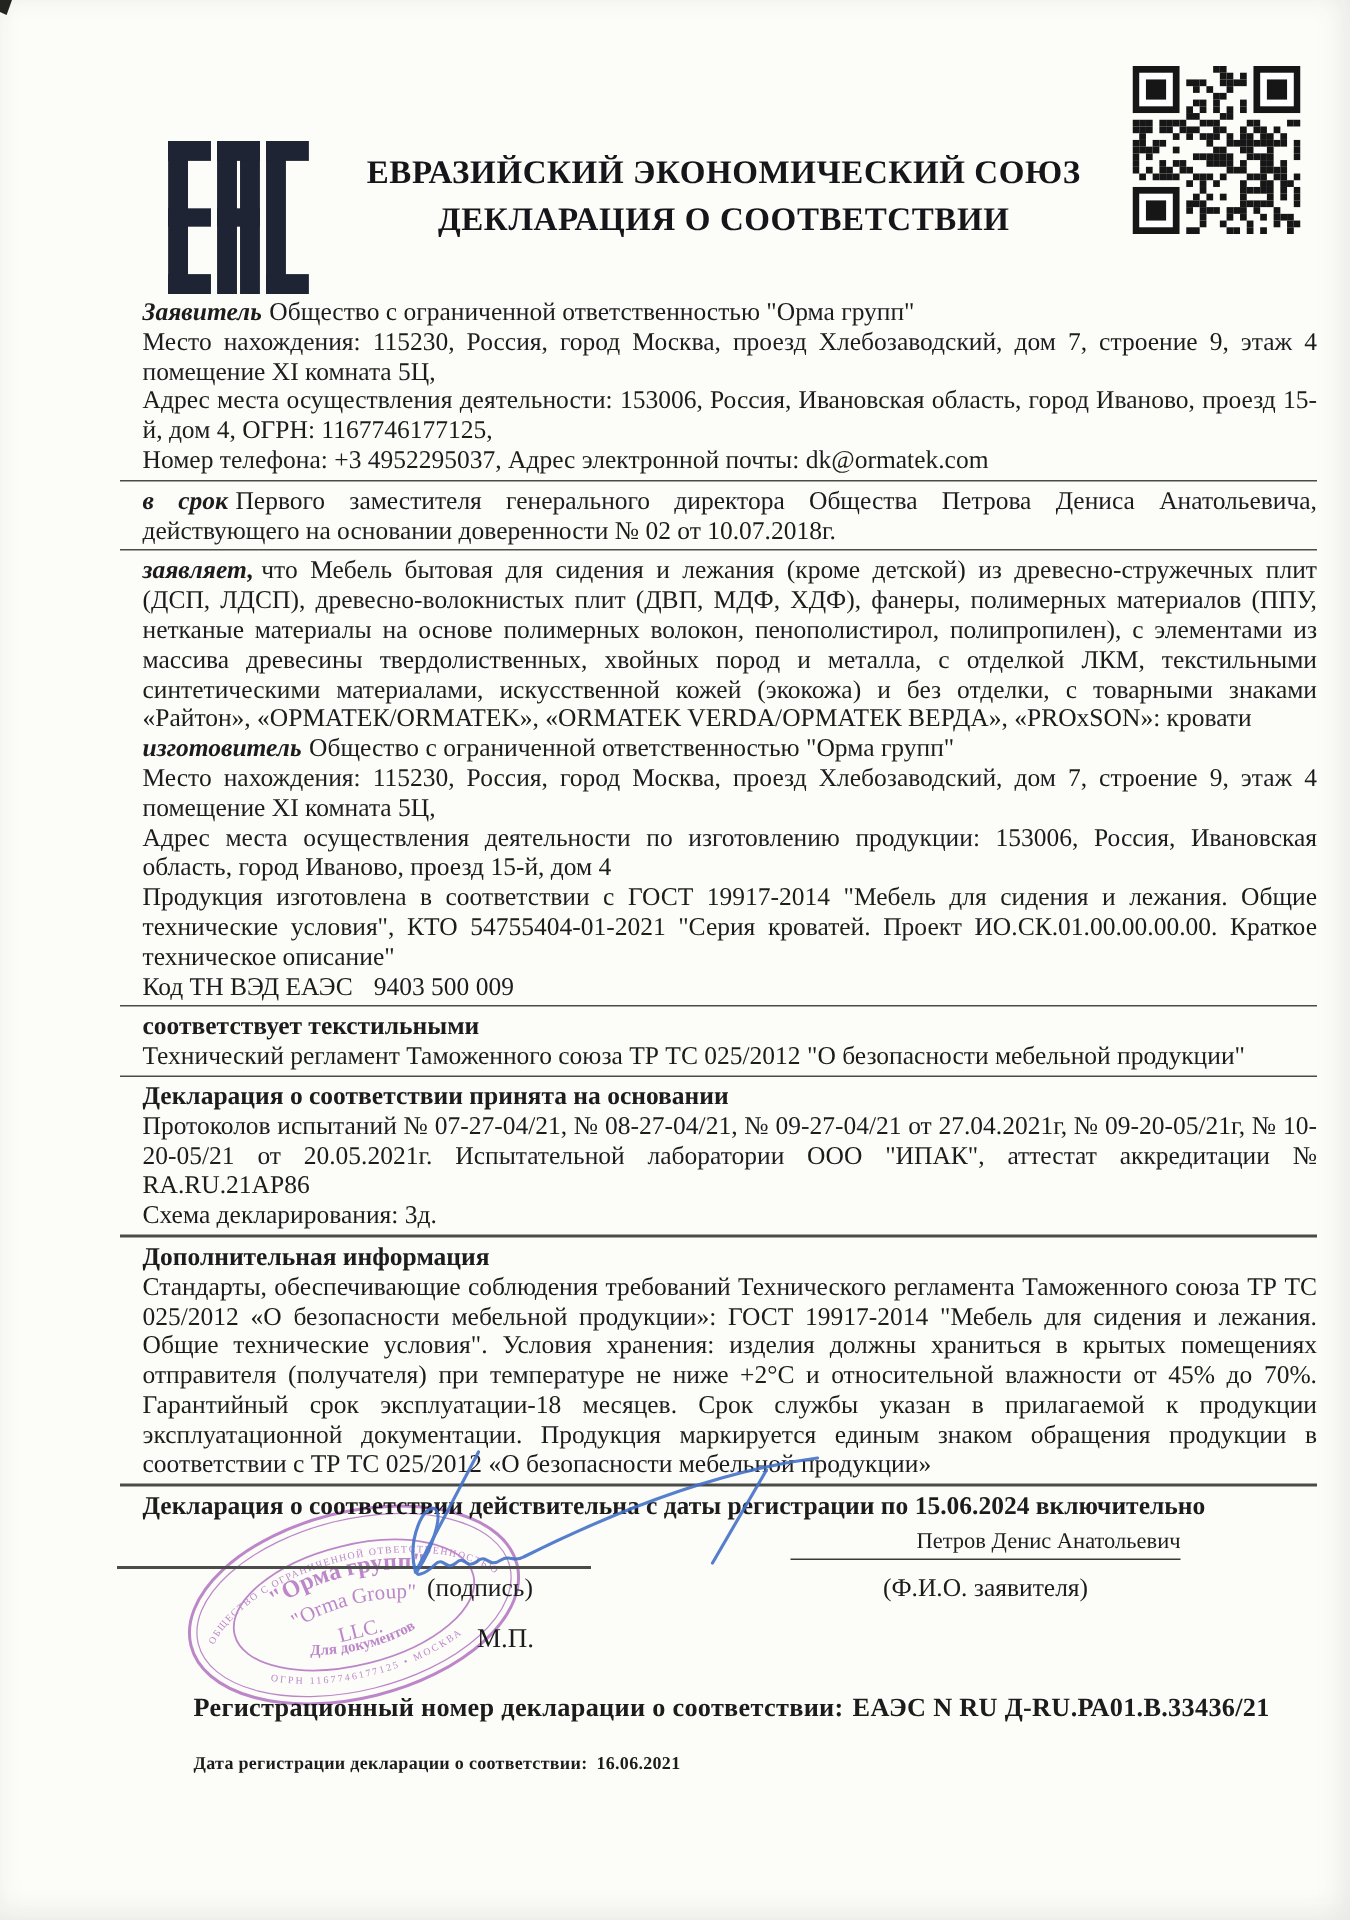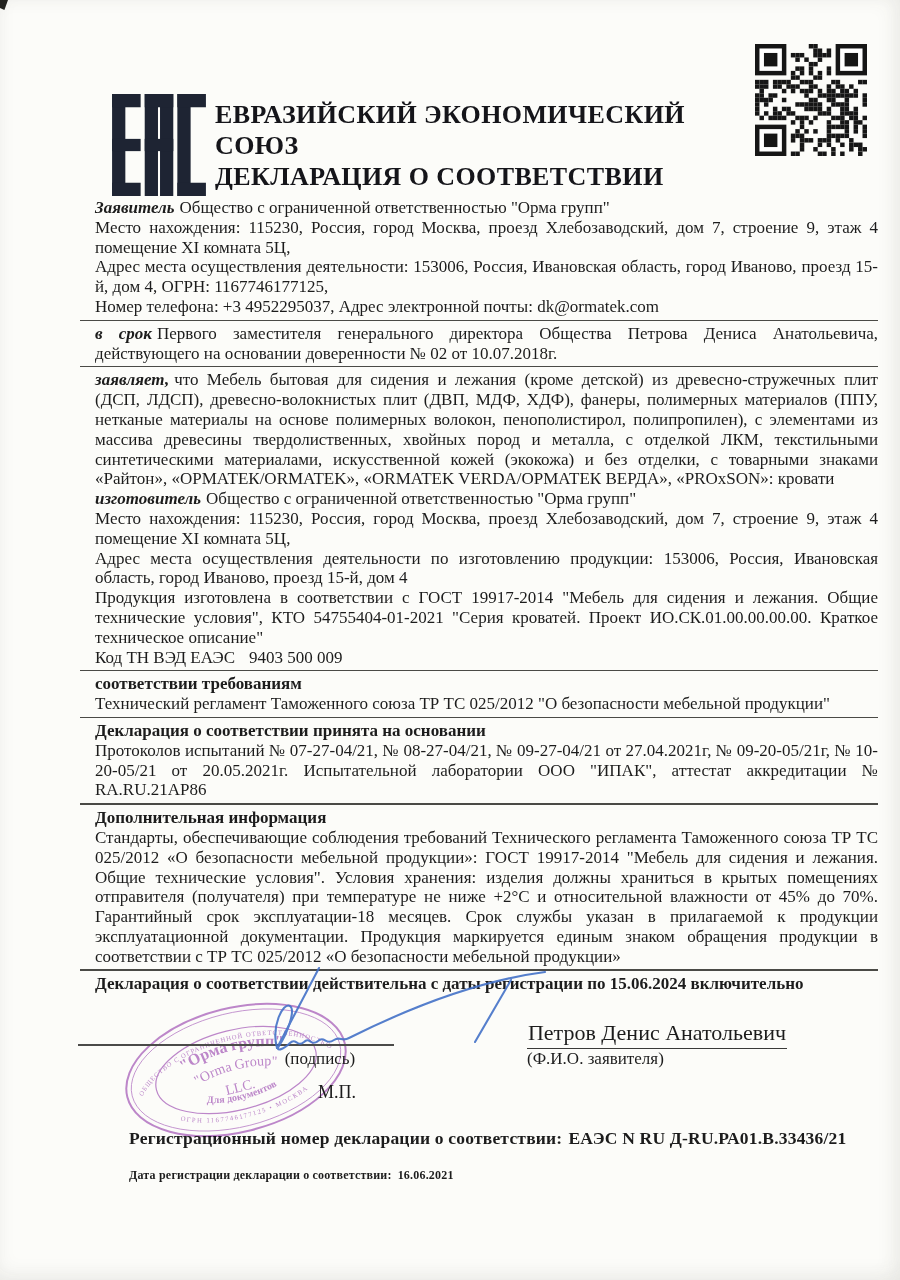--- a/index.html
+++ b/index.html
@@ -6,41 +6,41 @@
   .page{
     position:relative;width:900px;height:1280px;margin:0 auto;
     background:#fcfcf9;overflow:hidden;color:#1c1c1c;
     font-family:"Liberation Serif","DejaVu Serif",serif;
     box-shadow:inset -8px 0 18px rgba(60,60,55,.06), inset 0 -8px 18px rgba(60,60,55,.05);
   }
   .corner-mark{position:absolute;left:0;top:0;width:8px;height:10px;background:#23231f;
     clip-path:polygon(0 0,100% 0,55% 100%,0 80%);}
   
   .eac-logo{position:absolute;left:112px;top:94px;}
-  .titles{position:absolute;left:215px;right:150px;top:99px;text-align:left;
-    font-weight:bold;font-size:26px;line-height:31px;letter-spacing:.4px;color:#15151a;}
+  .titles{position:absolute;left:215px;right:150px;top:99px;text-align:center;
+    font-weight:bold;font-size:22px;line-height:31px;letter-spacing:.4px;color:#15151a;}
   .qr{position:absolute;right:33px;top:44px;width:112px;height:112px;}
   
   .content{position:absolute;top:197px;left:95px;right:22px;
     font-size:17px;line-height:19.8px;text-align:justify;}
   .content p{margin:0;}
   .lead{font-weight:bold;margin-right:5px;font-style:italic;}
   .bold{font-weight:bold;}
   .rule{border-top:1.6px solid #4a4a46;margin:2px 0 2px -15px;}
   .rule.thick{border-top-width:2.5px;}
   .tnved-code{margin-left:14px;margin-top:35px;}
   section{padding:1px 0;}
   
   .stamp{position:absolute;left:103px;top:990px;mix-blend-mode:multiply;opacity:.88;z-index:3;}
   .sig-line{position:absolute;left:78px;top:1044px;width:316px;border-top:2px solid #4b4b49;z-index:4;}
   .sig-svg{position:absolute;left:243px;top:950px;z-index:5;}
   .sig-caption{position:absolute;left:235px;top:1049px;width:170px;text-align:center;font-size:17px;z-index:6;}
-  .fio-name{position:absolute;left:527px;top:1020px;width:260px;text-align:center;font-size:22px;
+  .fio-name{position:absolute;left:527px;top:1020px;width:260px;text-align:right;font-size:15px;
     border-bottom:1.6px solid #3a3a38;padding-bottom:2px;z-index:4;}
-  .fio-caption{position:absolute;left:527px;top:1049px;width:260px;text-align:left;font-size:17px;}
+  .fio-caption{position:absolute;left:527px;top:1049px;width:260px;text-align:center;font-size:17px;}
   .mp{position:absolute;left:318px;top:1082px;font-size:18px;z-index:6;}
   
   .footer-reg{position:absolute;left:95px;top:1128px;right:40px;font-weight:bold;font-size:17.5px;letter-spacing:.2px;}
   .footer-date{position:absolute;left:95px;top:1168px;right:40px;font-weight:bold;font-size:12px;letter-spacing:.2px;}
   .flabel{margin-right:6px;margin-left:34px;}
 </style>
 </head>
 <body>
 
 <div class="page">
@@ -316,29 +316,30 @@
       <p><b class="lead">изготовитель</b><span>Общество с ограниченной ответственностью "Орма групп"</span></p>
       <p>Место нахождения: 115230, Россия, город Москва, проезд Хлебозаводский, дом 7, строение 9, этаж 4 помещение XI комната 5Ц,</p>
       <p>Адрес места осуществления деятельности по изготовлению продукции: 153006, Россия, Ивановская область, город Иваново, проезд 15-й, дом 4</p>
       <p>Продукция изготовлена в соответствии с ГОСТ 19917-2014 "Мебель для сидения и лежания. Общие технические условия", КТО 54755404-01-2021 "Серия кроватей. Проект ИО.СК.01.00.00.00.00. Краткое техническое описание"</p>
       <p><span>Код ТН ВЭД ЕАЭС</span><span class="tnved-code">9403 500 009</span></p>
     </section>
 
     <div class="rule"></div>
 
     <section>
-      <p class="bold">соответствии требованиям</p>
+      <p class="bold">соответствует текстильными</p>
       <p>Технический регламент Таможенного союза ТР ТС 025/2012 "О безопасности мебельной продукции"</p>
     </section>
 
     <div class="rule"></div>
 
     <section>
       <p class="bold">Декларация о соответствии принята на основании</p>
       <p>Протоколов испытаний № 07-27-04/21, № 08-27-04/21, № 09-27-04/21 от 27.04.2021г, № 09-20-05/21г, № 10-20-05/21 от 20.05.2021г. Испытательной лаборатории ООО "ИПАК", аттестат аккредитации № RA.RU.21АР86</p>
+      <p>Схема декларирования: 3д.</p>
     </section>
 
     <div class="rule thick"></div>
 
     <section>
       <p class="bold">Дополнительная информация</p>
       <p>Стандарты, обеспечивающие соблюдения требований Технического регламента Таможенного союза  ТР ТС 025/2012 «О безопасности мебельной продукции»: ГОСТ 19917-2014 "Мебель для сидения и лежания. Общие технические условия". Условия хранения: изделия должны храниться в крытых помещениях отправителя (получателя) при температуре не ниже +2°С и относительной влажности от 45% до 70%. Гарантийный срок эксплуатации-18 месяцев. Срок службы указан в прилагаемой к продукции эксплуатационной документации. Продукция маркируется единым знаком обращения продукции в соответствии с ТР ТС 025/2012 «О безопасности мебельной продукции»</p>
     </section>
 
     <div class="rule thick"></div>

